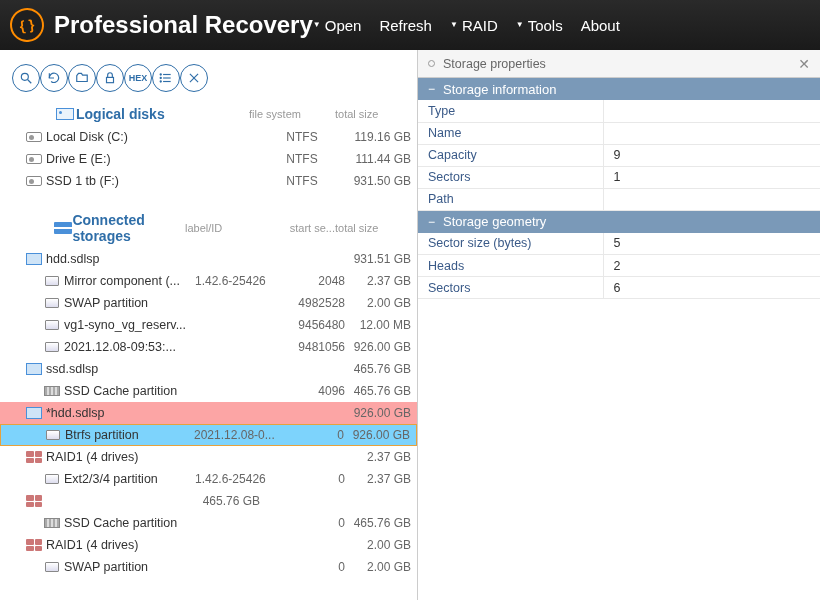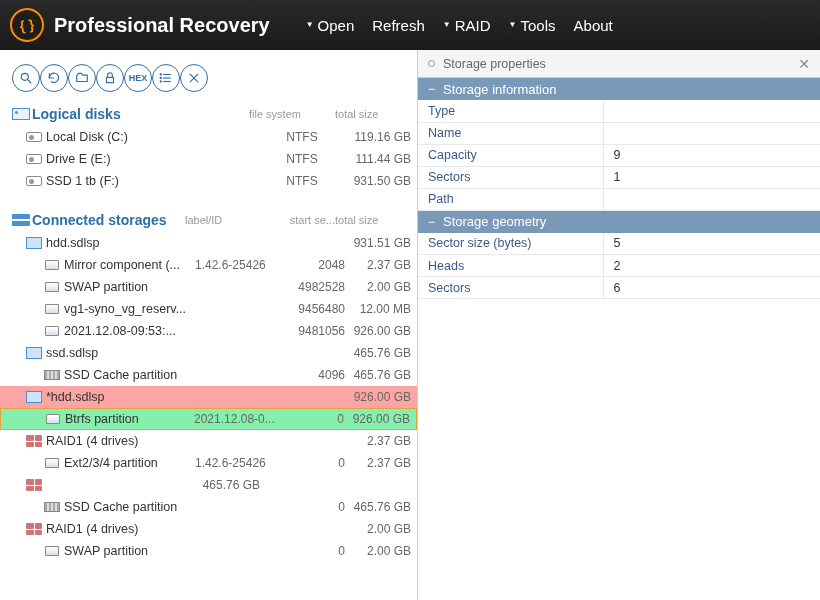--- a/index.html
+++ b/index.html
@@ -1,50 +1,50 @@
 <!DOCTYPE html>
 <html><head>
 <meta charset="utf-8">
 <style>
 * { margin: 0; padding: 0; box-sizing: border-box; font-family: "Segoe UI", Arial, sans-serif; }
 body { width: 820px; height: 600px; background: #fff; overflow: hidden; font-size: 13px; color: #333; }
 
 .menubar { background: linear-gradient(#2a2a2a,#1a1a1a); height: 50px; display: flex; align-items: center; padding: 0 10px; color: #fff; }
 .logo-circle { width: 34px; height: 34px; border: 2px solid #ff8c00; border-radius: 50%; transform: rotate(-8deg); display: flex; align-items: center; justify-content: center; margin-right: 10px; background: rgba(30,30,30,.8); }
 .logo-glyph { color: #ff8c00; font-weight: bold; font-size: 14px; }
-.app-title { font-size: 20px; font-weight: 600; margin-right: 36px; }
+.app-title { font-size: 24px; font-weight: 600; }
 .menuitems { display: flex; gap: 18px; }
 .menuitem { display: flex; align-items: center; gap: 4px; cursor: pointer; font-size: 15px; }
 .menuitem .tri { font-size: 8px; position: relative; top: -1px; }
 
 .workarea { display: flex; height: calc(600px - 50px); }
 .leftpane { width: 418px; border-right: 1px solid #ccc; display: flex; flex-direction: column; overflow: hidden; }
 .rightpane { flex: 1; display: flex; flex-direction: column; }
 
 .toolbar { display: flex; gap: 0; padding: 14px 12px 8px; }
 .tbtn { width: 28px; height: 28px; border: 1px solid #2f6ea8; border-radius: 50%; display: flex; align-items: center; justify-content: center; color: #2f6ea8; cursor: pointer; font-size: 13px; }
 .tbtn svg { width: 14px; height: 14px; stroke: #2f6ea8; fill: none; stroke-width: 2; }
 
-.section-hdr { display: flex; align-items: center; padding: 6px 10px 4px; color: #2f6ea8; font-weight: 600; font-size: 14px; }
+.section-hdr { display: flex; align-items: center; padding: 6px 10px 4px; color: #2f6ea8; font-weight: 600; font-size: 14px; margin-left: 44px; }
 .section-hdr .ico { width: 22px; display:inline-flex; justify-content:center; }
 .colheads { font-size: 11px; color: #999; font-weight: normal; margin-left: auto; display: flex; }
 .col-label { width: 86px; }
 .col-sec { width: 64px; text-align: right; }
 .col-size { width: 72px; padding-right: 6px; }
 
 .row { display: flex; align-items: center; height: 22px; font-size: 12.5px; color: #333; padding-left: 10px; cursor: pointer; }
 .row .icon { width: 20px; display: inline-flex; justify-content: center; align-items: center; }
 .row .name { flex: 1; overflow: hidden; text-overflow: ellipsis; white-space: nowrap; padding-left: 2px; }
 .row .c1 { width: 86px; color: #666; font-size: 12px; overflow: hidden; text-overflow: ellipsis; white-space: nowrap; }
 .row .c2 { width: 64px; text-align: right; color: #666; font-size: 12px; }
 .row .c3 { width: 72px; text-align: right; color: #666; font-size: 12px; padding-right: 6px; }
 .row.ind1 { padding-left: 24px; }
 .row.ind2 { padding-left: 42px; }
 .row.sel { background: #fca5a5; }
-.row.hi { border: 1px solid #e6a23c; background: #86efac; }
+.row.hi { border: 1px solid #e6a23c; background: #7dd3fc; }
 
 .disk-ico { width: 16px; height: 10px; border: 1px solid #888; border-radius: 2px; position: relative; }
 .disk-ico::after { content: ""; position: absolute; left: 2px; top: 2px; width: 5px; height: 5px; border-radius: 50%; background: #999; }
 .sdlsp-ico { width: 16px; height: 12px; border: 1px solid #4a90d9; background: #cfe4f7; }
 .part-ico { width: 14px; height: 10px; border: 1px solid #888; background: linear-gradient(#fff,#dde); border-radius: 1px; }
 .raid-ico { width: 16px; height: 12px; display: grid; grid-template-columns: 1fr 1fr; grid-template-rows: 1fr 1fr; gap: 1px; }
 .raid-ico span { background: #c77; border-radius: 1px; }
 .ssd-ico { width: 16px; height: 10px; border: 1px solid #888; background: repeating-linear-gradient(90deg,#aaa 0 2px,#ddd 2px 4px); }
 .log-ico { width: 18px; height: 12px; border: 1px solid #4a90d9; background: #eaf3fb; position: relative; }
 .log-ico::before { content: ""; position: absolute; left: 2px; top: 2px; width: 3px; height: 3px; border-radius: 50%; background: #4a90d9; }

